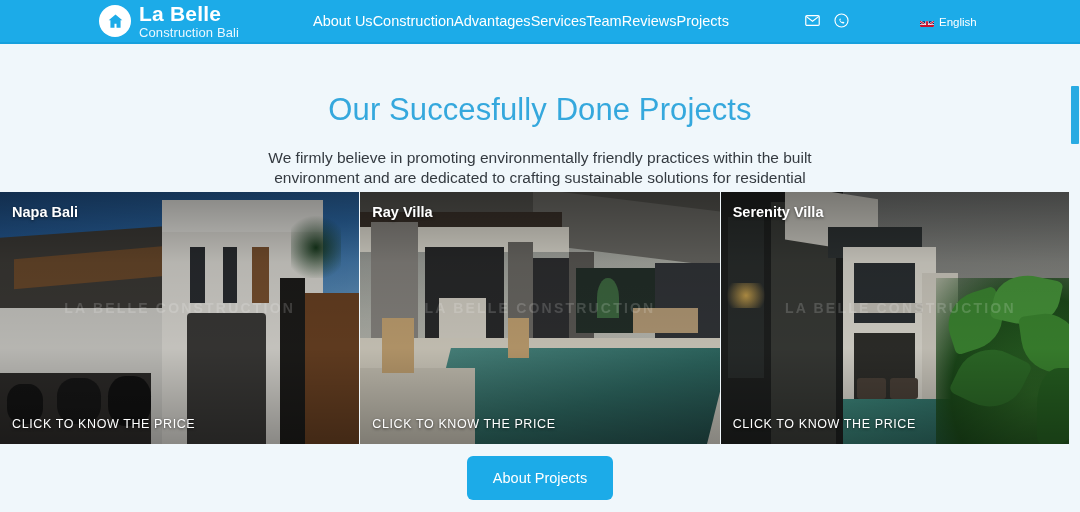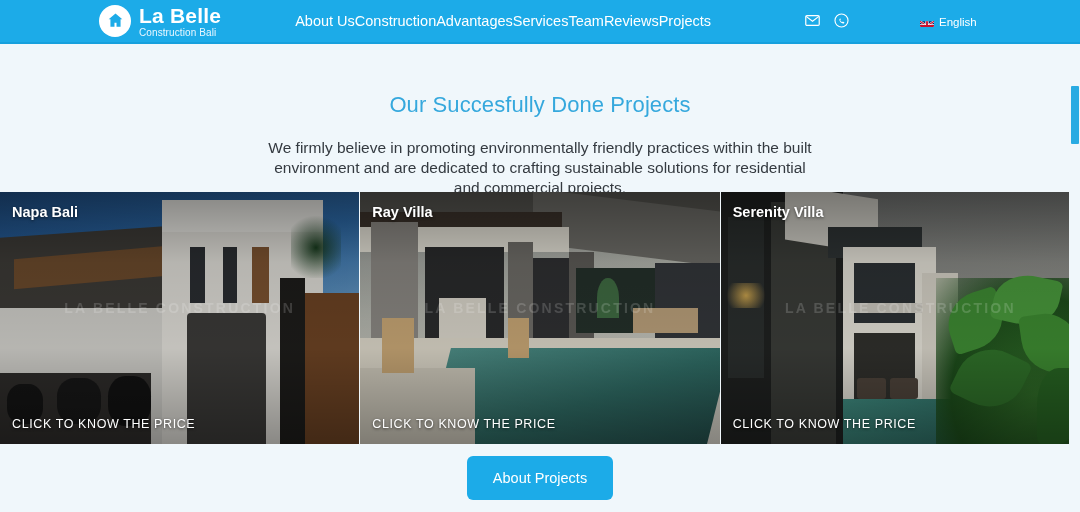--- a/index.html
+++ b/index.html
@@ -21,20 +21,21 @@
     height: 44px;
     background: #1cabe8;
     border-bottom: 2px solid #16a0dd;
     display: flex;
     align-items: center;
     position: relative;
   }
 
   .brand {
     display: flex;
+    align-items: center;
     gap: 8px;
     margin-left: 99px;
   }
   .brand-mark {
     width: 32px;
     height: 32px;
     border-radius: 50%;
     background: #ffffff;
     display: flex;
     align-items: center;
@@ -44,21 +45,21 @@
   .brand-mark svg { display: block; }
   .brand-text { line-height: 1; }
   .brand-name {
     font-size: 21px;
     font-weight: bold;
     color: #ffffff;
     letter-spacing: 0.2px;
     display: block;
   }
   .brand-sub {
-    font-size: 10px;
+    font-size: 13px;
     color: #eaf7ff;
     display: block;
     margin-top: 2px;
     letter-spacing: 0.1px;
   }
 
   .nav {
     display: flex;
     align-items: center;
     gap: 0;
@@ -107,21 +108,21 @@
   }
   .lang-label {
     color: #ffffff;
     font-size: 11.5px;
   }
 
   
   .intro { padding-top: 0; text-align: center; }
   .page-title {
     color: #35a8dd;
-    font-size: 22px;
+    font-size: 31px;
     font-weight: normal;
     margin-top: 48px;
     letter-spacing: 0.1px;
   }
   .page-desc {
     color: #343a40;
     font-size: 15.5px;
     line-height: 20px;
     width: 560px;
     margin: 20px auto 0;

